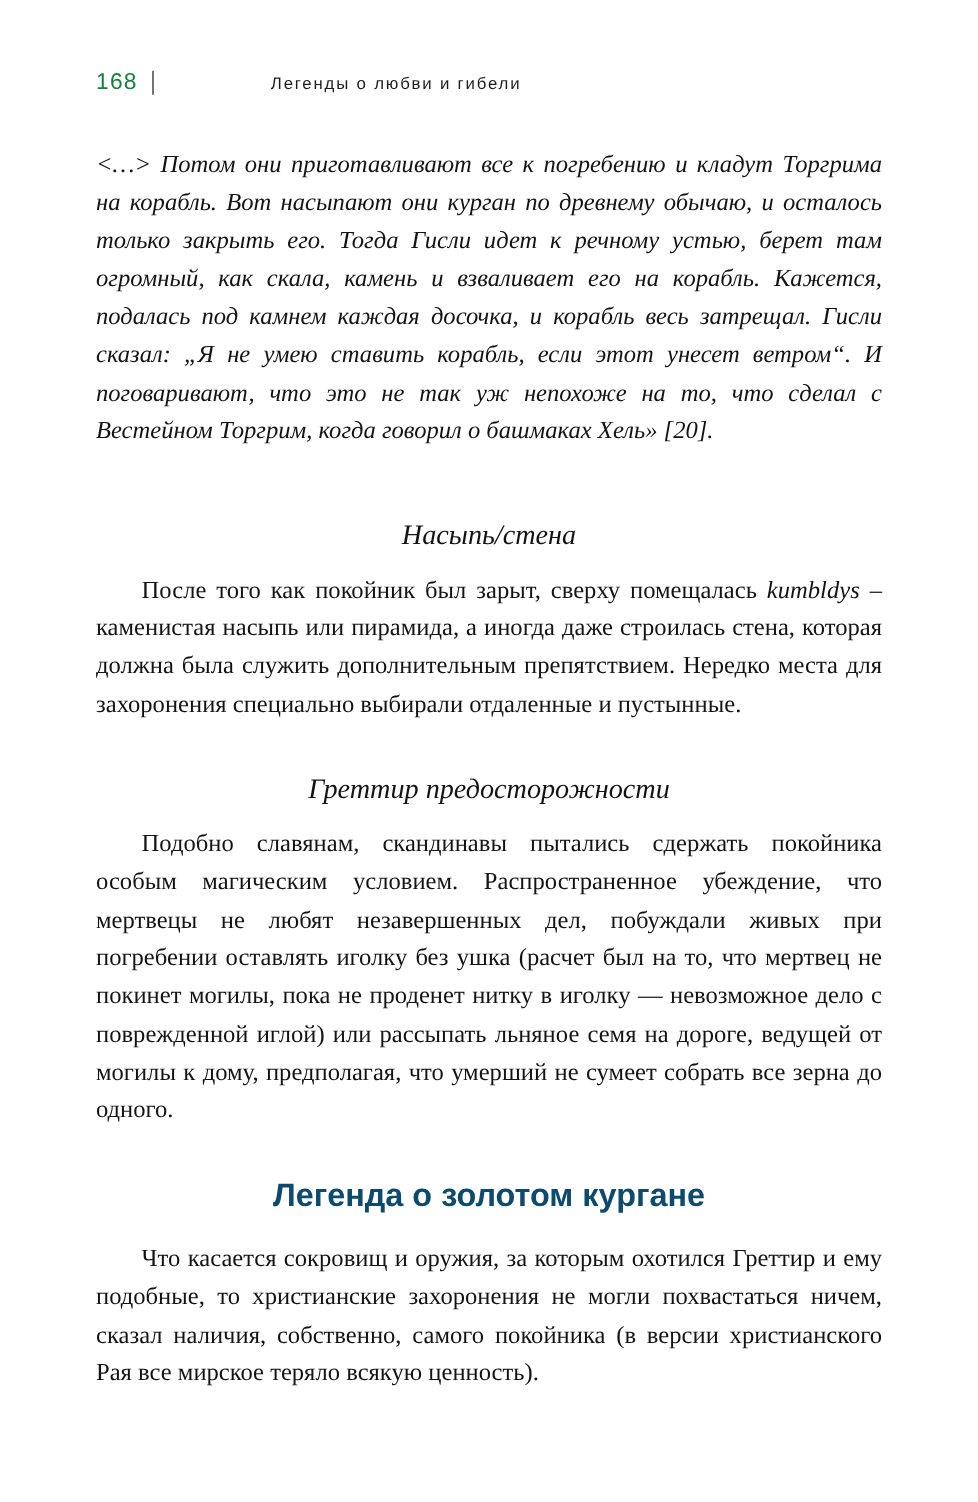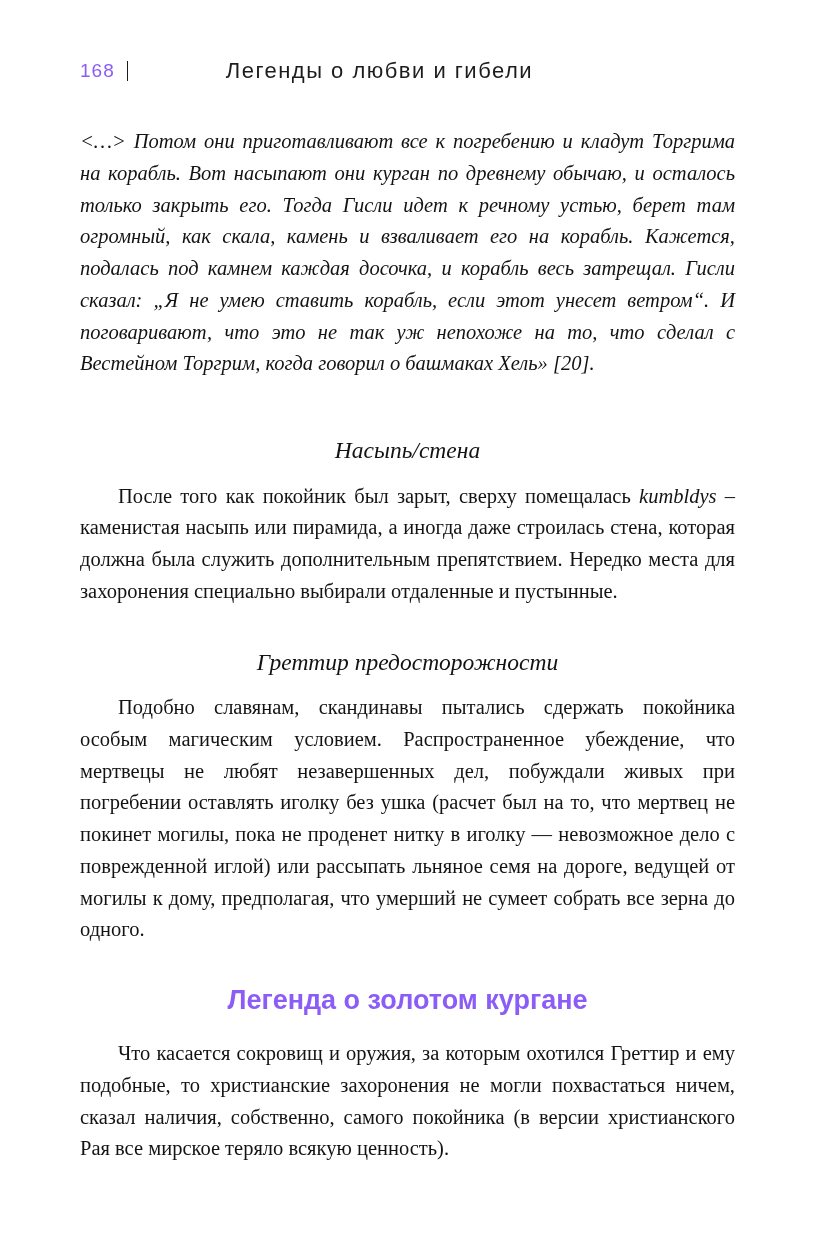--- a/index.html
+++ b/index.html
@@ -25,30 +25,30 @@
   
   .page-header {
     display: flex;
     align-items: center;
     font-family: "Liberation Sans", sans-serif;
     margin-bottom: 42px;
   }
   .page-number {
     font-size: 19px;
     letter-spacing: 1px;
-    color: #8b5cf6;
+    color: #15803d;
   }
   .header-divider {
     width: 1px;
     height: 20px;
     background: #1c1c1c;
     margin-left: 12px;
   }
   .running-title {
-    font-size: 22px;
+    font-size: 14px;
     letter-spacing: 1.5px;
     color: #1c1c1c;
     margin-left: 98px;
   }
   
   .content {
     font-size: 20.5px;
     line-height: 1.55;
   }
   .quote {
@@ -68,21 +68,21 @@
     text-indent: 0;
     margin: 36px 0 12px 0;
   }
   .chapterhead {
     font-family: "Liberation Sans", sans-serif;
     font-weight: bold;
     font-size: 27px;
     text-align: center;
     text-indent: 0;
     margin: 34px 0 16px 0;
-    color: #8b5cf6;
+    color: #0c4a6e;
   }
   .content i { font-style: italic; }
 </style>
 </head>
 <body>
 
 <div class="page">
 
   <header class="page-header">
     <span class="page-number">168</span>

